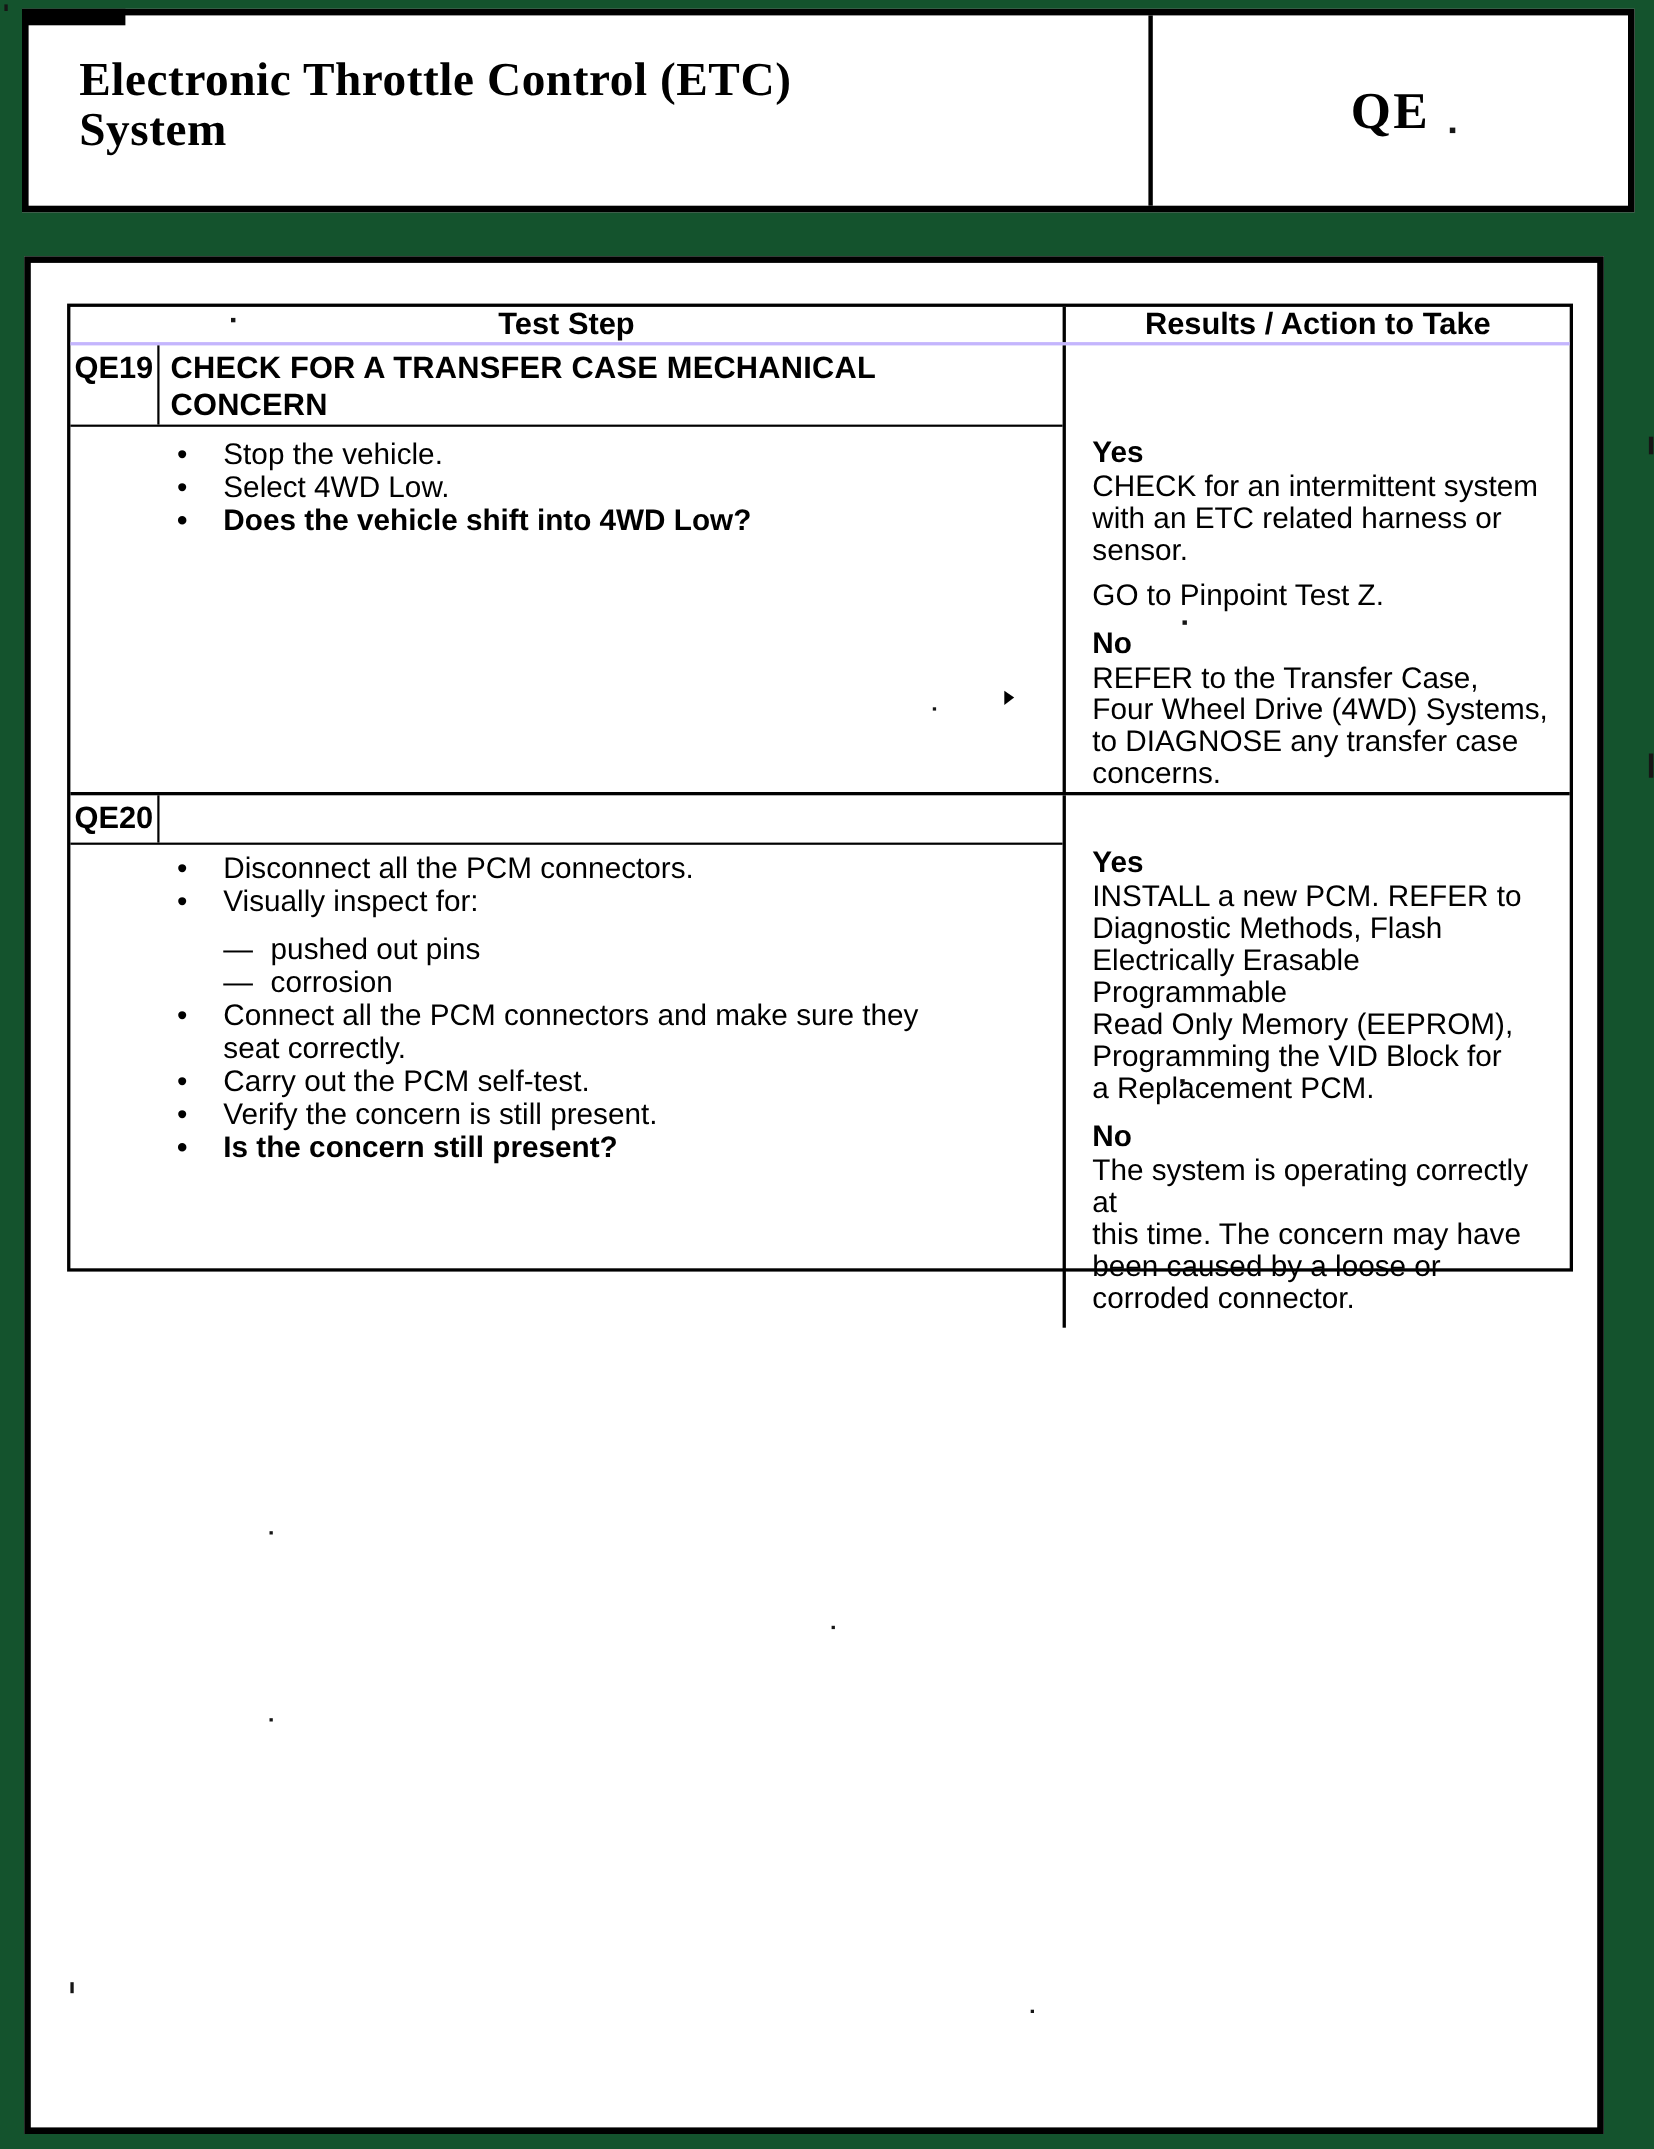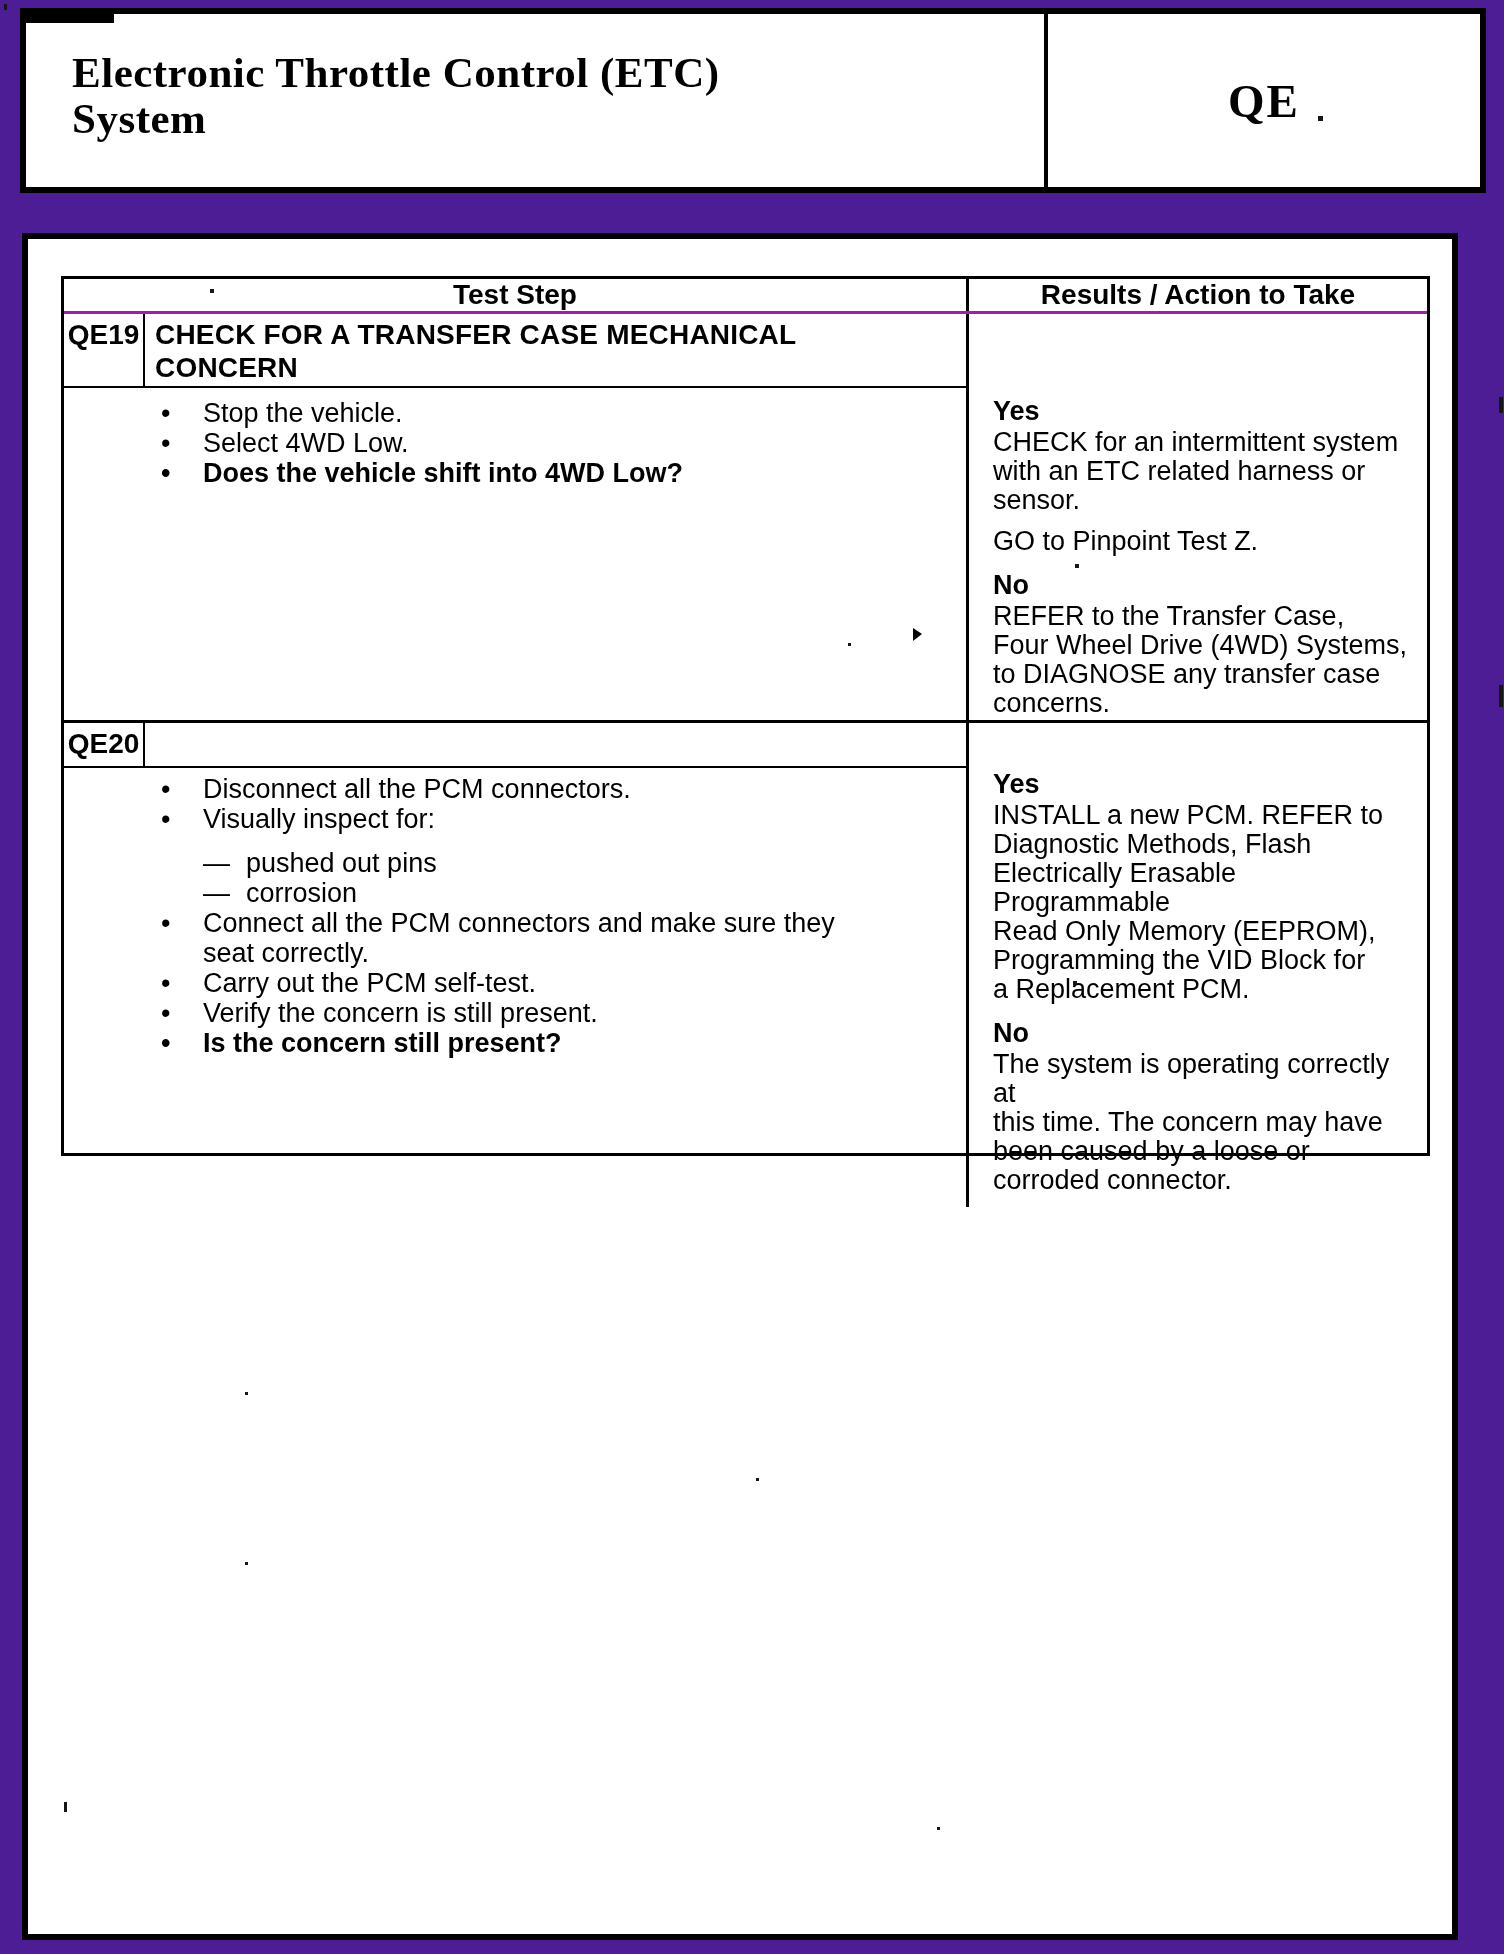--- a/index.html
+++ b/index.html
@@ -1,17 +1,17 @@
 <!DOCTYPE html>
 <html><head>
 <meta charset="utf-8">
 <style>
   html,body{margin:0;padding:0;background:#9a9a9a;}
   .page{
-    position:relative;width:1504px;height:1954px;background:#4c1d95;
+    position:relative;width:1504px;height:1954px;background:#14532d;
     font-family:"Liberation Sans",sans-serif;color:#000;overflow:hidden;
   }
   
   .header-box{
     position:absolute;left:20px;top:8px;width:1466px;height:185px;
     border:6px solid #000;box-sizing:border-box;display:flex;background:#fff;
   }
   .header-title-cell{
     width:1022px;border-right:4px solid #000;box-sizing:border-box;
     padding:36px 0 0 46px;
@@ -30,21 +30,21 @@
   .outer-box{
     position:absolute;left:22px;top:233px;width:1436px;height:1707px;
     border:6px solid #000;box-sizing:border-box;background:#fff;
   }
   
   .dtable{
     position:absolute;left:33px;top:37px;width:1369px;height:880px;
     border:3px solid #000;box-sizing:border-box;display:flex;flex-direction:column;
     font-size:27px;
   }
-  .thead{display:flex;height:41px;border-bottom:3px solid #a21caf;box-sizing:border-box;font-weight:700;font-size:28px;}
+  .thead{display:flex;height:41px;border-bottom:3px solid #c4b5fd;box-sizing:border-box;font-weight:700;font-size:28px;}
   .th-left{width:905px;border-right:3px solid #000;box-sizing:border-box;display:flex;align-items:center;justify-content:center;}
   .th-right{flex:1;display:flex;align-items:center;justify-content:center;}
   .sec{display:flex;box-sizing:border-box;}
   .sec19{height:409px;border-bottom:3px solid #000;}
   .sec20{flex:1;border-radius:12px;}
   .sec-left{width:905px;border-right:3px solid #000;box-sizing:border-box;display:flex;flex-direction:column;}
   .sec-right{flex:1;padding:80px 8px 0 12px;box-sizing:border-box;}
   .sec20 .sec-right{padding-top:44px;}
   .band{display:flex;border-bottom:2px solid #000;box-sizing:border-box;font-weight:700;}
   .sec19 .band{height:74px;}

